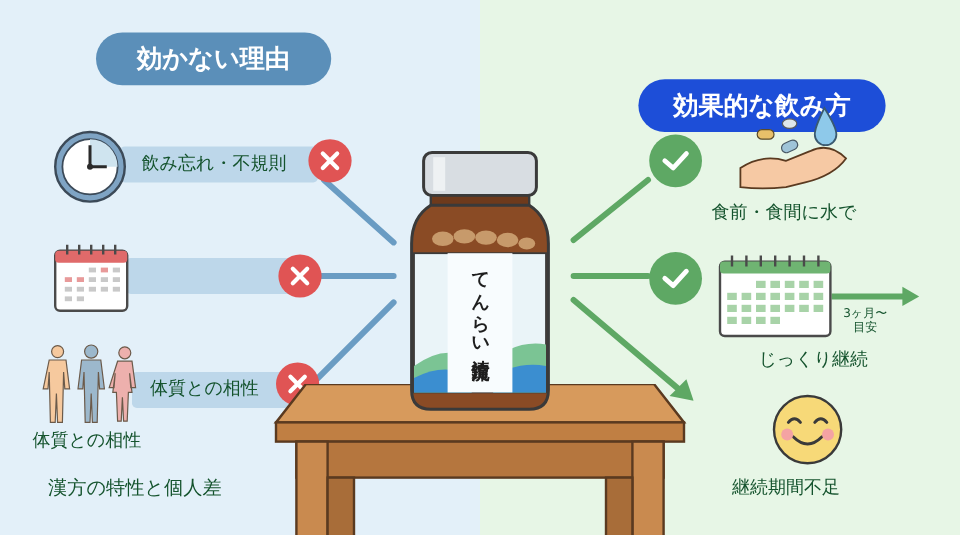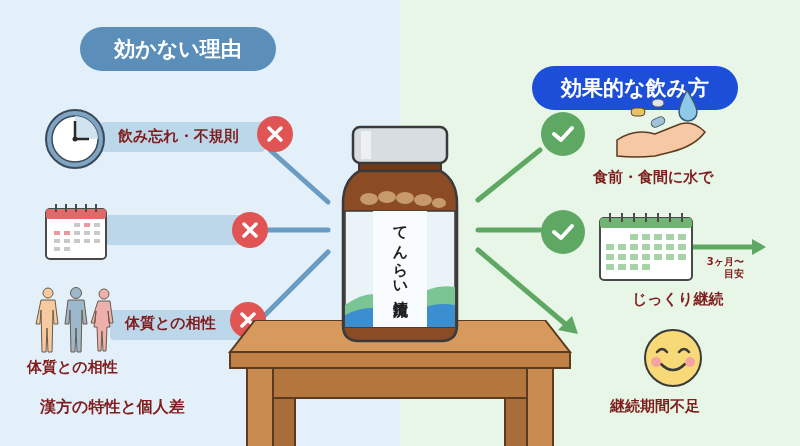--- a/index.html
+++ b/index.html
@@ -3,21 +3,21 @@
 <meta charset="utf-8">
 <style>
   * { box-sizing: border-box; margin: 0; padding: 0; }
   body { width: 800px; height: 446px; overflow: hidden; font-family: "DejaVu Sans", sans-serif; }
   .stage { position: relative; width: 800px; height: 446px; overflow: hidden; }
   .bg-left { position: absolute; left: 0; top: 0; width: 400px; height: 446px; background: #e3f0f9; }
   .bg-right { position: absolute; left: 400px; top: 0; width: 400px; height: 446px; background: #e7f6e6; }
   .pill { position: absolute; height: 44px; border-radius: 22px; color: #fff; font-weight: bold; font-size: 21px; display: flex; align-items: center; justify-content: center; }
   .pill-left { left: 80px; top: 27px; width: 196px; background: #5b8fb9; }
   .pill-right { left: 532px; top: 27px; width: 206px; background: #1d4ed8; margin-top: 39px; }
-  .lbl { position: absolute; font-weight: bold; color: #7f1d1d; font-size: 15px; white-space: nowrap; }
+  .lbl { position: absolute; font-weight: normal; color: #14532d; font-size: 15px; white-space: nowrap; }
   .band { position: absolute; height: 30px; background: #bdd7ea; border-radius: 4px; }
   .xbadge { position: absolute; width: 36px; height: 36px; border-radius: 50%; background: #e05454; display: flex; align-items: center; justify-content: center; }
   .ckbadge { position: absolute; width: 44px; height: 44px; border-radius: 50%; background: #5ea864; display: flex; align-items: center; justify-content: center; }
   svg.abs { position: absolute; }
 </style>
 </head>
 <body>
 
 <div class="stage">
   <div class="bg-left"></div>
@@ -197,21 +197,21 @@
         <rect x="44" y="42" width="8" height="6"></rect>
         <rect x="56" y="42" width="8" height="6"></rect>
         <rect x="68" y="42" width="8" height="6"></rect>
         <rect x="80" y="42" width="8" height="6"></rect>
       <rect x="8" y="52" width="8" height="6"></rect>
         <rect x="20" y="52" width="8" height="6"></rect>
         <rect x="32" y="52" width="8" height="6"></rect>
         <rect x="44" y="52" width="8" height="6"></rect>
     </g>
   </svg>
-  <div class="lbl" style="left:698px;top:256px;font-size:10px;text-align:right;width:46px;line-height:12px;">
+  <div class="lbl" style="left:698px;top:256px;font-size:10px;text-align:center;width:46px;line-height:12px;">
     <div>3ヶ月〜</div>
     <div>目安</div>
   </div>
   <div class="lbl" style="left:608px;top:290px;margin-left:24px;">じっくり継続</div>
 
   <svg class="abs" style="left:643px;top:328px" width="60" height="60" viewBox="0 0 60 60">
     <circle cx="30" cy="30" r="28" fill="#f7d978" stroke="#3a3a3a" stroke-width="2"></circle>
     <path d="M14 24 Q19 18 24 24" stroke="#3a3a3a" stroke-width="2.5" fill="none" stroke-linecap="round"></path>
     <path d="M36 24 Q41 18 46 24" stroke="#3a3a3a" stroke-width="2.5" fill="none" stroke-linecap="round"></path>
     <path d="M18 36 Q30 48 42 36" stroke="#3a3a3a" stroke-width="2.5" fill="none" stroke-linecap="round"></path>

